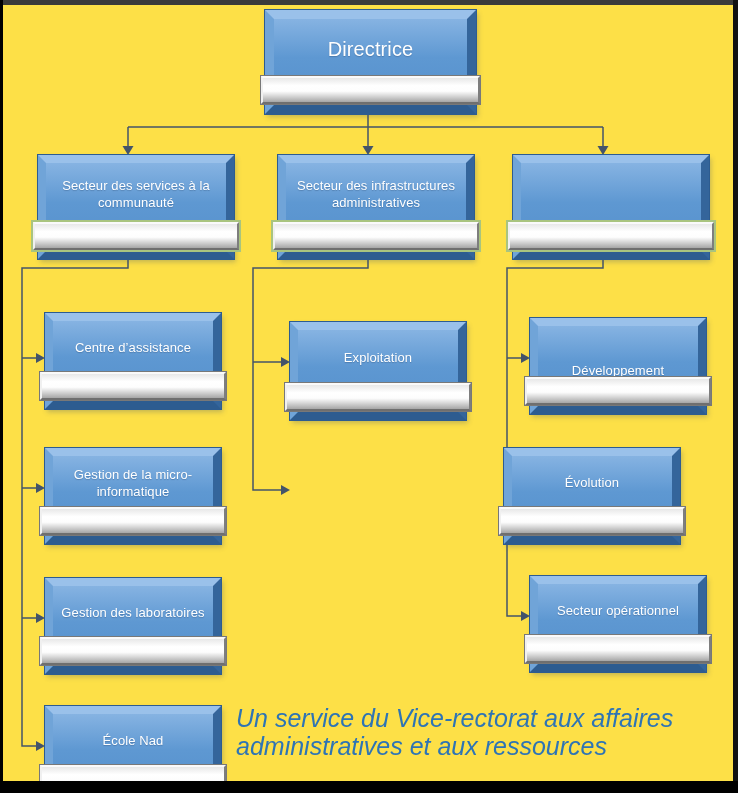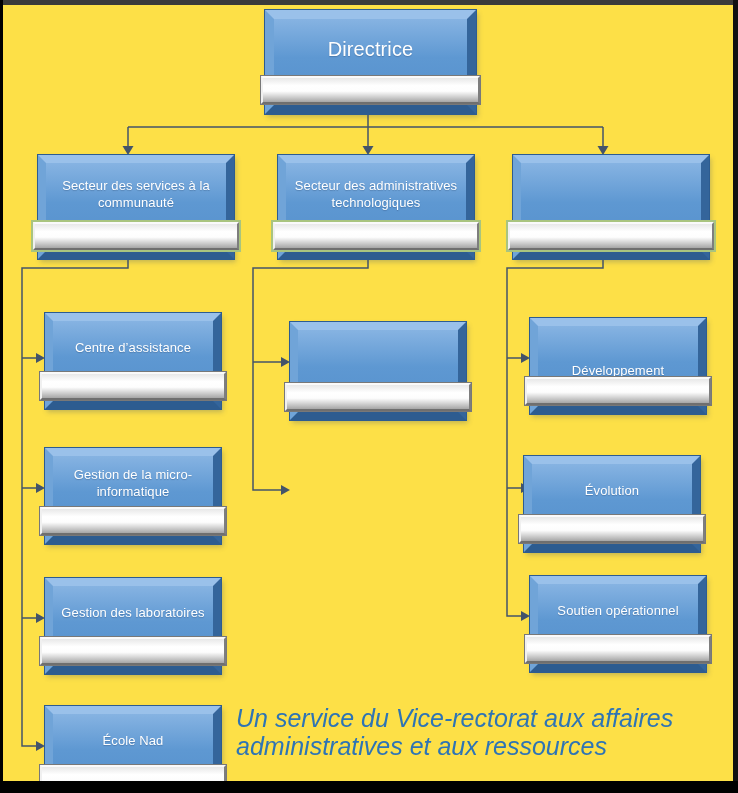--- a/index.html
+++ b/index.html
@@ -51,21 +51,21 @@
   #n-s1   {left:38px; top:155px;width:180px;height:88px;}
   #n-s2   {left:278px;top:155px;width:180px;height:88px;}
   #n-s3   {left:513px;top:155px;width:180px;height:88px;}
   #n-c11  {left:45px; top:313px;width:160px;height:80px;}
   #n-c12  {left:45px; top:448px;width:160px;height:80px;}
   #n-c13  {left:45px; top:578px;width:160px;height:80px;}
   #n-c14  {left:45px; top:706px;width:160px;height:80px;}
   #n-c21  {left:290px;top:322px;width:160px;height:82px;}
   #n-c22  {left:290px;top:450px;width:160px;height:82px;}
   #n-c31  {left:530px;top:318px;width:160px;height:80px;align-items:flex-end;}
-  #n-c32  {left:524px;top:448px;width:160px;height:80px;margin-top:8px;}
+  #n-c32  {left:504px;top:448px;width:160px;height:80px;}
   #n-c33  {left:530px;top:576px;width:160px;height:80px;}
 
   
   .caption{
     position:absolute;left:236px;top:704px;width:494px;z-index:2;
     font-style:italic;font-size:25px;line-height:28px;
     color:#2e74b5;
   }
 </style>
 </head>
@@ -103,21 +103,21 @@
   <div class="node root" id="n-root">
     <div class="label">Directrice</div>
     <div class="bar"></div>
   </div>
 
   <div class="node sector" id="n-s1">
     <div class="label">Secteur des services à la communauté</div>
     <div class="bar"></div>
   </div>
   <div class="node sector" id="n-s2">
-    <div class="label">Secteur des administratives technologiques</div>
+    <div class="label">Secteur des infrastructures administratives</div>
     <div class="bar"></div>
   </div>
   <div class="node sector" id="n-s3">
     <div class="bar"></div>
   </div>
 
   <div class="node child" id="n-c11">
     <div class="label">Centre d’assistance</div>
     <div class="bar"></div>
   </div>
@@ -128,33 +128,34 @@
   <div class="node child" id="n-c13">
     <div class="label">Gestion des laboratoires</div>
     <div class="bar"></div>
   </div>
   <div class="node child" id="n-c14">
     <div class="label">École Nad</div>
     <div class="bar"></div>
   </div>
 
   <div class="node child" id="n-c21">
+    <div class="label">Exploitation</div>
     <div class="bar"></div>
   </div>
 
   <div class="node child" id="n-c31">
     <div class="label">Développement</div>
     <div class="bar"></div>
   </div>
   <div class="node child" id="n-c32">
     <div class="label">Évolution</div>
     <div class="bar"></div>
   </div>
   <div class="node child" id="n-c33">
-    <div class="label">Soutien opérationnel</div>
+    <div class="label">Secteur opérationnel</div>
     <div class="bar"></div>
   </div>
 
   <div class="caption">Un service du Vice-rectorat aux affaires administratives et aux ressources</div>
 
   <div class="frame top"></div>
   <div class="frame left"></div>
   <div class="frame right"></div>
   <div class="frame bottom"></div>
 

